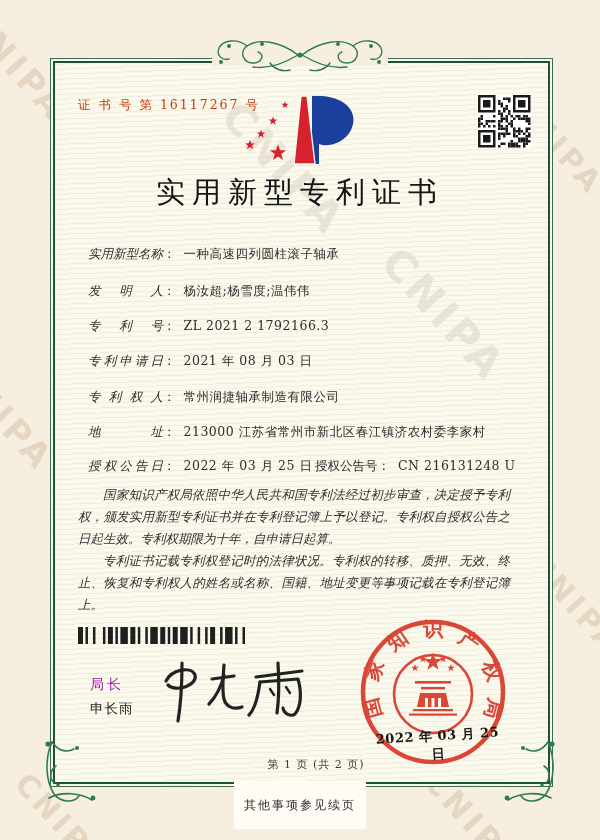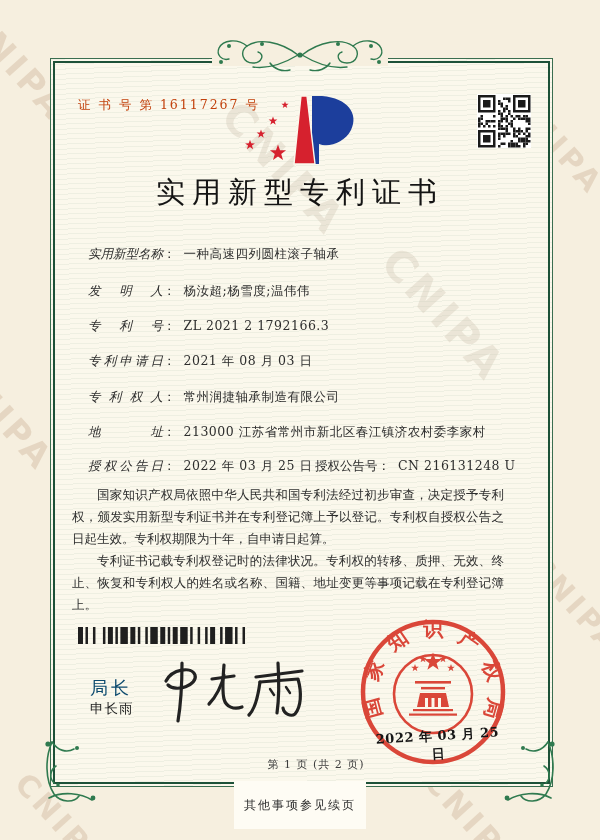--- a/index.html
+++ b/index.html
@@ -48,25 +48,25 @@
   .field-label {
     display:inline-block; width:75px; text-align:justify; text-align-last:justify;
     color:#2d2d2d;
     font-style:italic;
   }
   .field-label-right { display:inline-block; color:#2d2d2d; }
   .field-colon { display:inline-block; }
   .field-value { margin-left:8px; letter-spacing:0.5px;margin-top:41px; }
   .col2 { position:absolute; left:227px; top:0; white-space:nowrap; }
   .body-text {
-    left:72px; top:484px; width:432px; font-size:12.5px; line-height:22px;
-    color:#2e2e2e; text-align:justify;
+    left:78px; top:484px; width:432px; font-size:12.5px; line-height:22px;
+    color:#2e2e2e; font-style:italic; text-align:justify;
   }
   .body-text p { text-indent:2em; }
-  .sig-title { left:90px; top:676px; font-size:18px; color:#0c4a6e;
+  .sig-title { left:90px; top:676px; font-size:14px; color:#a21caf;
     font-family:"DejaVu Sans", sans-serif; letter-spacing:3px; }
   .sig-name  { left:90px; top:700px; font-size:13.5px; color:#1f1f1f;
     font-family:"DejaVu Sans", sans-serif; letter-spacing:1px; }
   .seal-date {
     left:370px; top:727px; width:136px; text-align:center;
     font-size:13px; font-weight:bold; color:#161616;
     transform:rotate(-3.5deg); letter-spacing:0.5px; z-index:7;
   }
   .page-num {
     left:16px; top:757px; width:600px; text-align:center;

